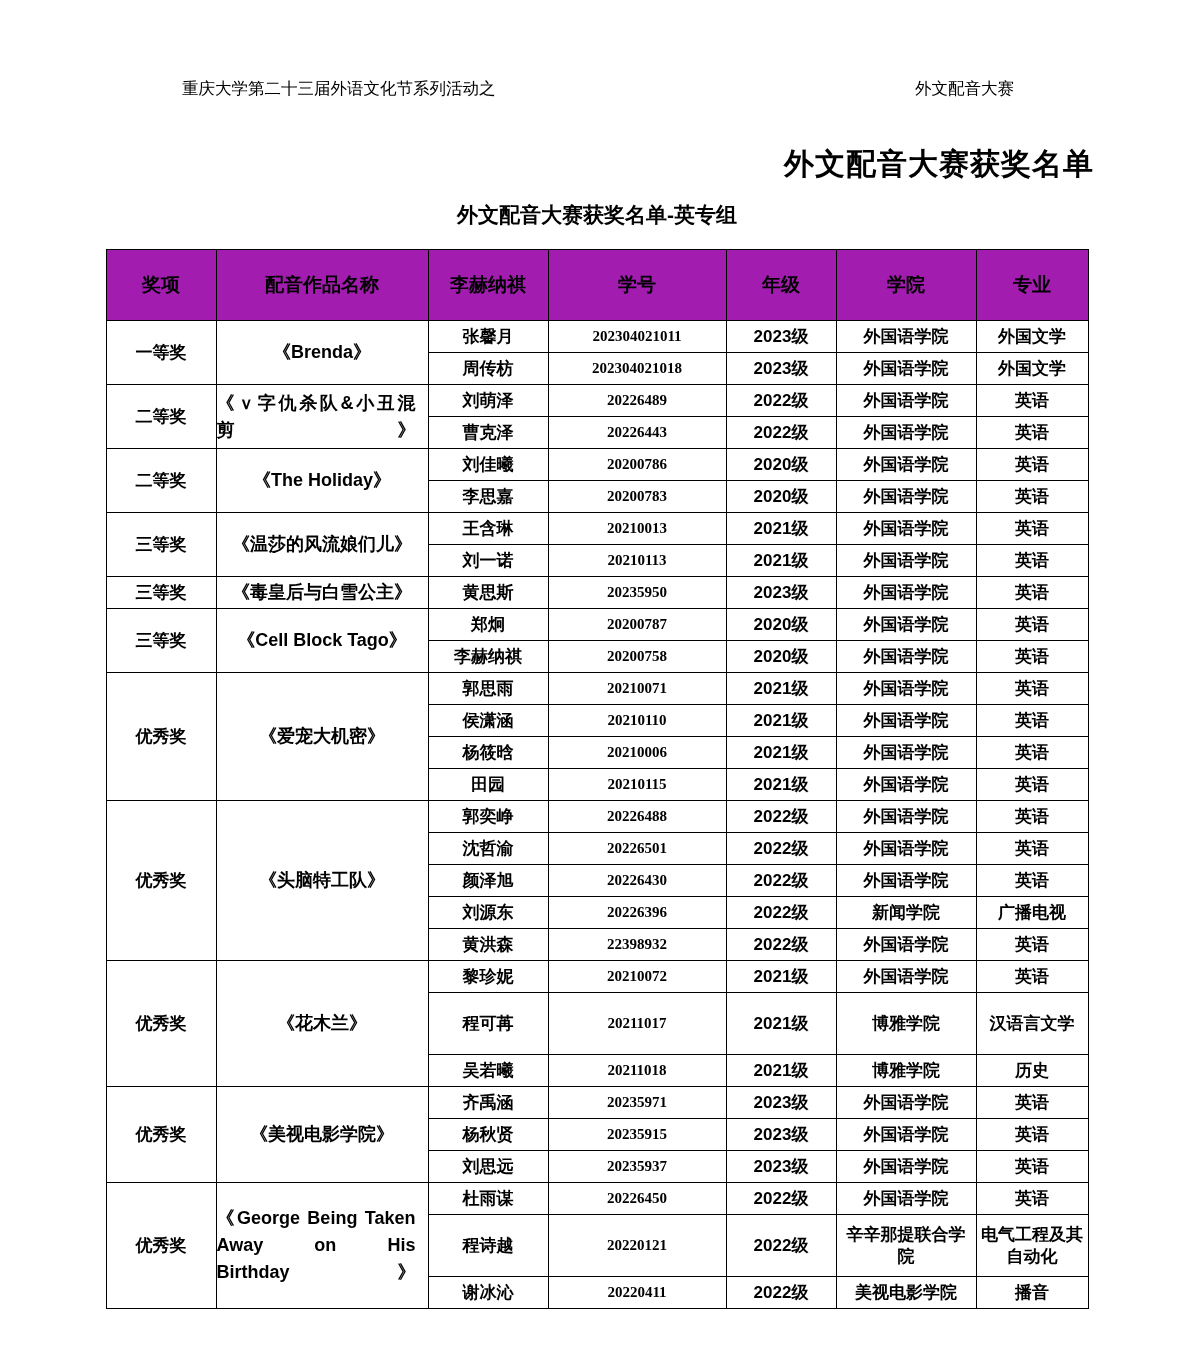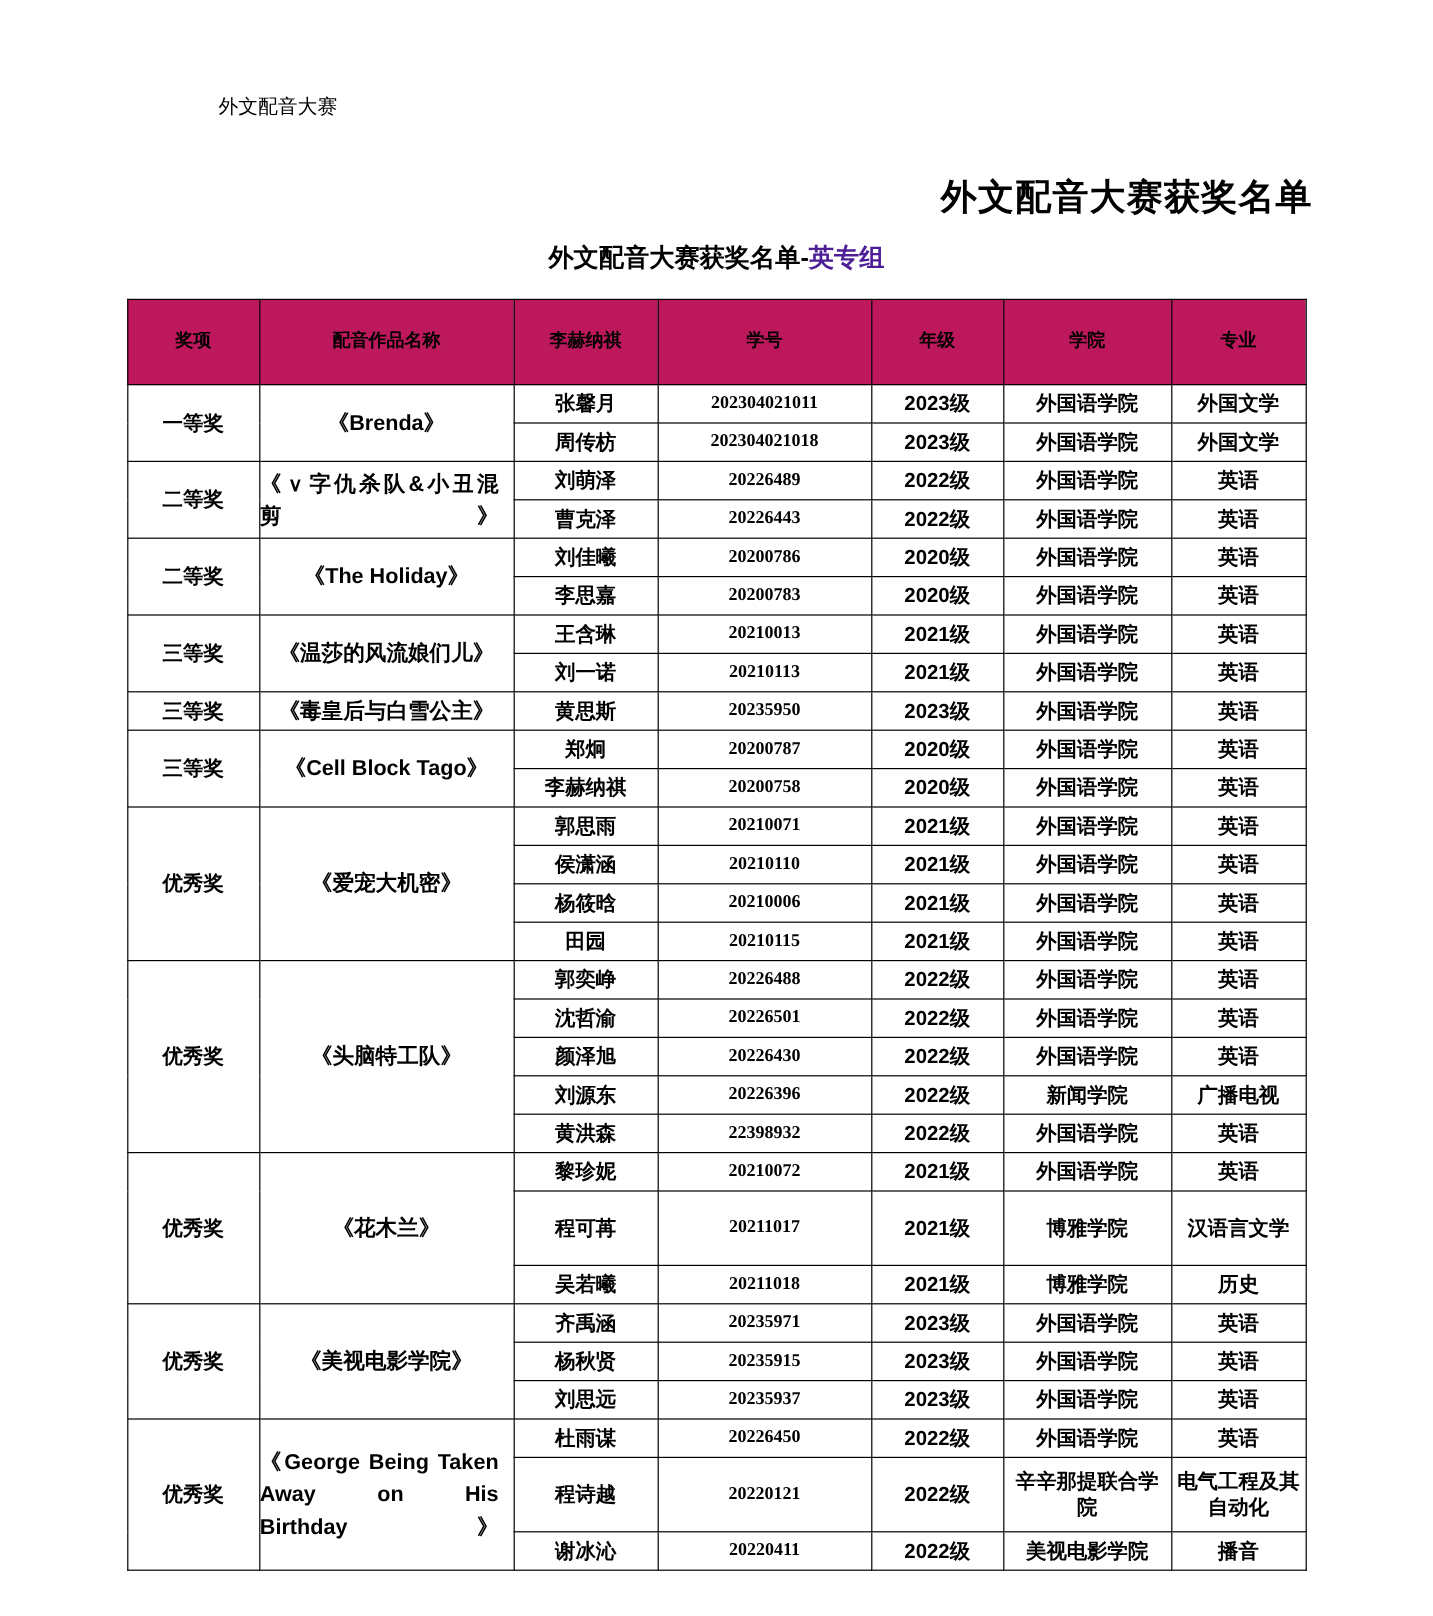--- a/index.html
+++ b/index.html
@@ -41,44 +41,43 @@
     font-family: "Liberation Sans", sans-serif;
   }
   .doc-subtitle {
     text-align: center;
     font-size: 21px;
     font-weight: bold;
     margin: 0 0 20px 0;
     font-family: "Liberation Sans", sans-serif;
   }
   .doc-subtitle .accent {
-    color: #4c1d95;
+    color: #000000;
   }
   table.awards {
     border-collapse: collapse;
     width: 982px;
     margin: 0 auto;
     table-layout: fixed;
   }
   table.awards th,
   table.awards td {
     border: 1.5px solid #000000;
     text-align: center;
     vertical-align: middle;
     font-size: 17px;
     font-weight: bold;
     font-family: "Liberation Sans", sans-serif;
     padding: 4px 3px;
     line-height: 1.25;
   }
   table.awards thead th {
-    background: #be185d;
+    background: #a21caf;
     height: 62px;
-    font-size: 15px;
-    font-family: Liberation Mono, monospace;
+    font-size: 19px;
   }
   table.awards td.title-cell {
     font-size: 18px;
     margin-left: 12px;
   }
   table.awards td.title-just {
     text-align: justify;
     text-align-last: justify;
     padding-left: 0;
     padding-right: 12px;
@@ -100,20 +99,21 @@
   tr.r {
     height: 32px;
   }
 </style>
 </head>
 <body>
 
 <div class="page">
 
   <div class="header-row">
+    <div class="header-left">重庆大学第二十三届外语文化节系列活动之</div>
     <div class="header-right">外文配音大赛</div>
   </div>
 
   <h1 class="doc-title">外文配音大赛获奖名单</h1>
 
   <h2 class="doc-subtitle">
     <span>外文配音大赛获奖名单-</span><span class="accent">英专组</span>
   </h2>
 
   <table class="awards">

